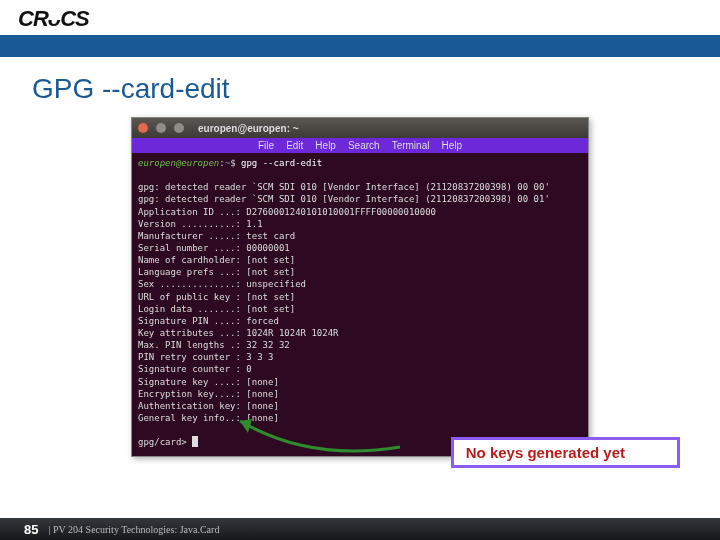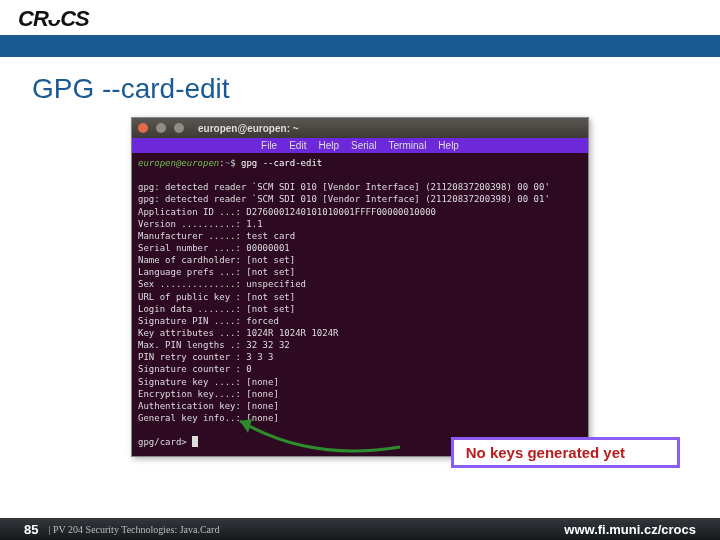--- a/index.html
+++ b/index.html
@@ -44,21 +44,21 @@
     <div class="term-titlebar">
       <span class="tc tc1"></span>
       <span class="tc tc2"></span>
       <span class="tc tc3"></span>
       <span class="term-title">europen@europen: ~</span>
     </div>
     <div class="term-menu">
       <span>File</span>
       <span>Edit</span>
       <span>Help</span>
-      <span>Serial</span>
+      <span>Search</span>
       <span>Terminal</span>
       <span>Help</span>
     </div>
     <div class="term-body"><span class="prompt-u">europen@europen</span><span>:</span><span class="prompt-p">~</span><span>$</span> <span class="cmd">gpg --card-edit</span><span id="tlines">
 
 gpg: detected reader `SCM SDI 010 [Vendor Interface] (21120837200398) 00 00'
 gpg: detected reader `SCM SDI 010 [Vendor Interface] (21120837200398) 00 01'
 Application ID ...: D2760001240101010001FFFF00000010000
 Version ..........: 1.1
 Manufacturer .....: test card
@@ -89,14 +89,13 @@
   <div class="callout">
     <span>No keys generated yet</span>
   </div>
 </div>
 
 <div class="footer">
   <div class="f-left">
     <span class="f-num">85</span>
     <span class="f-txt">| PV 204 Security Technologies: Java.Card</span>
   </div>
-  <div class="f-right">www.fi.muni.cz/crocs</div>
 </div>
 
 </body></html>

